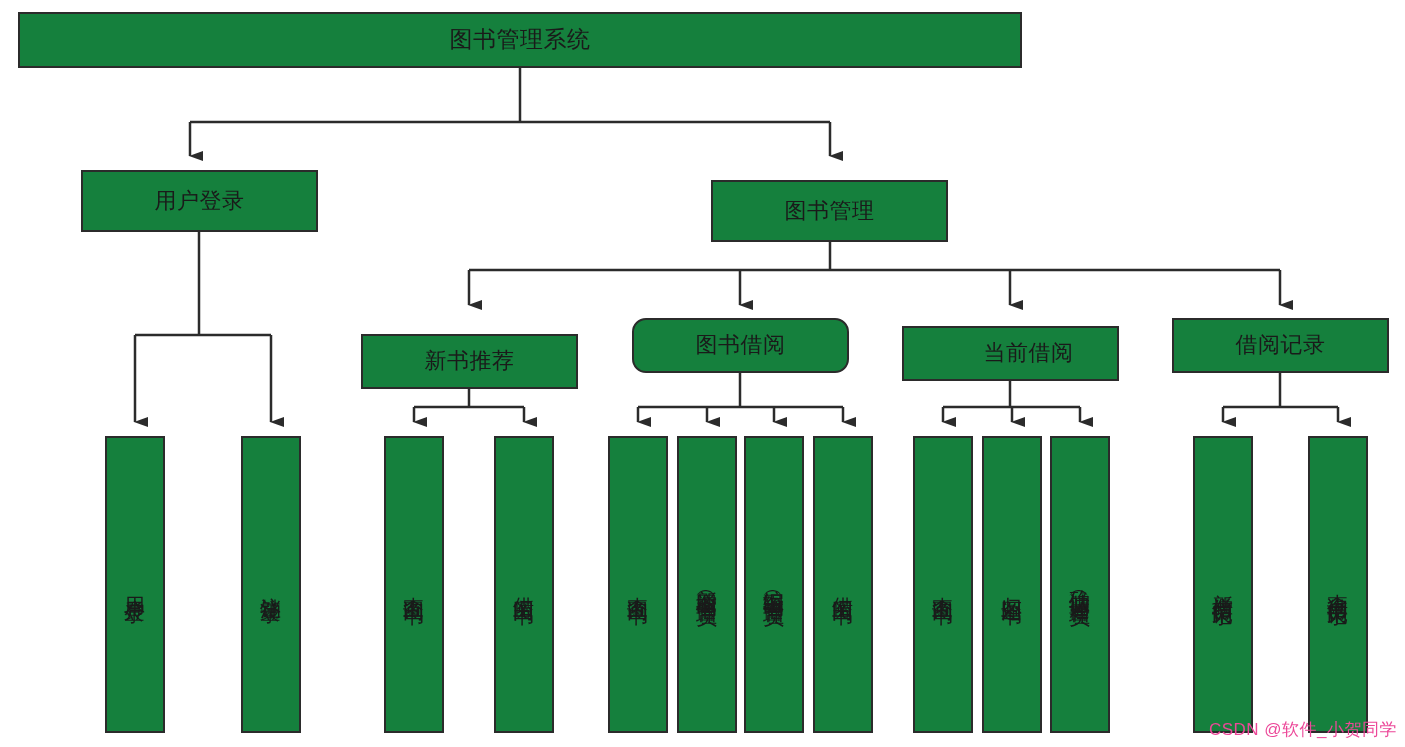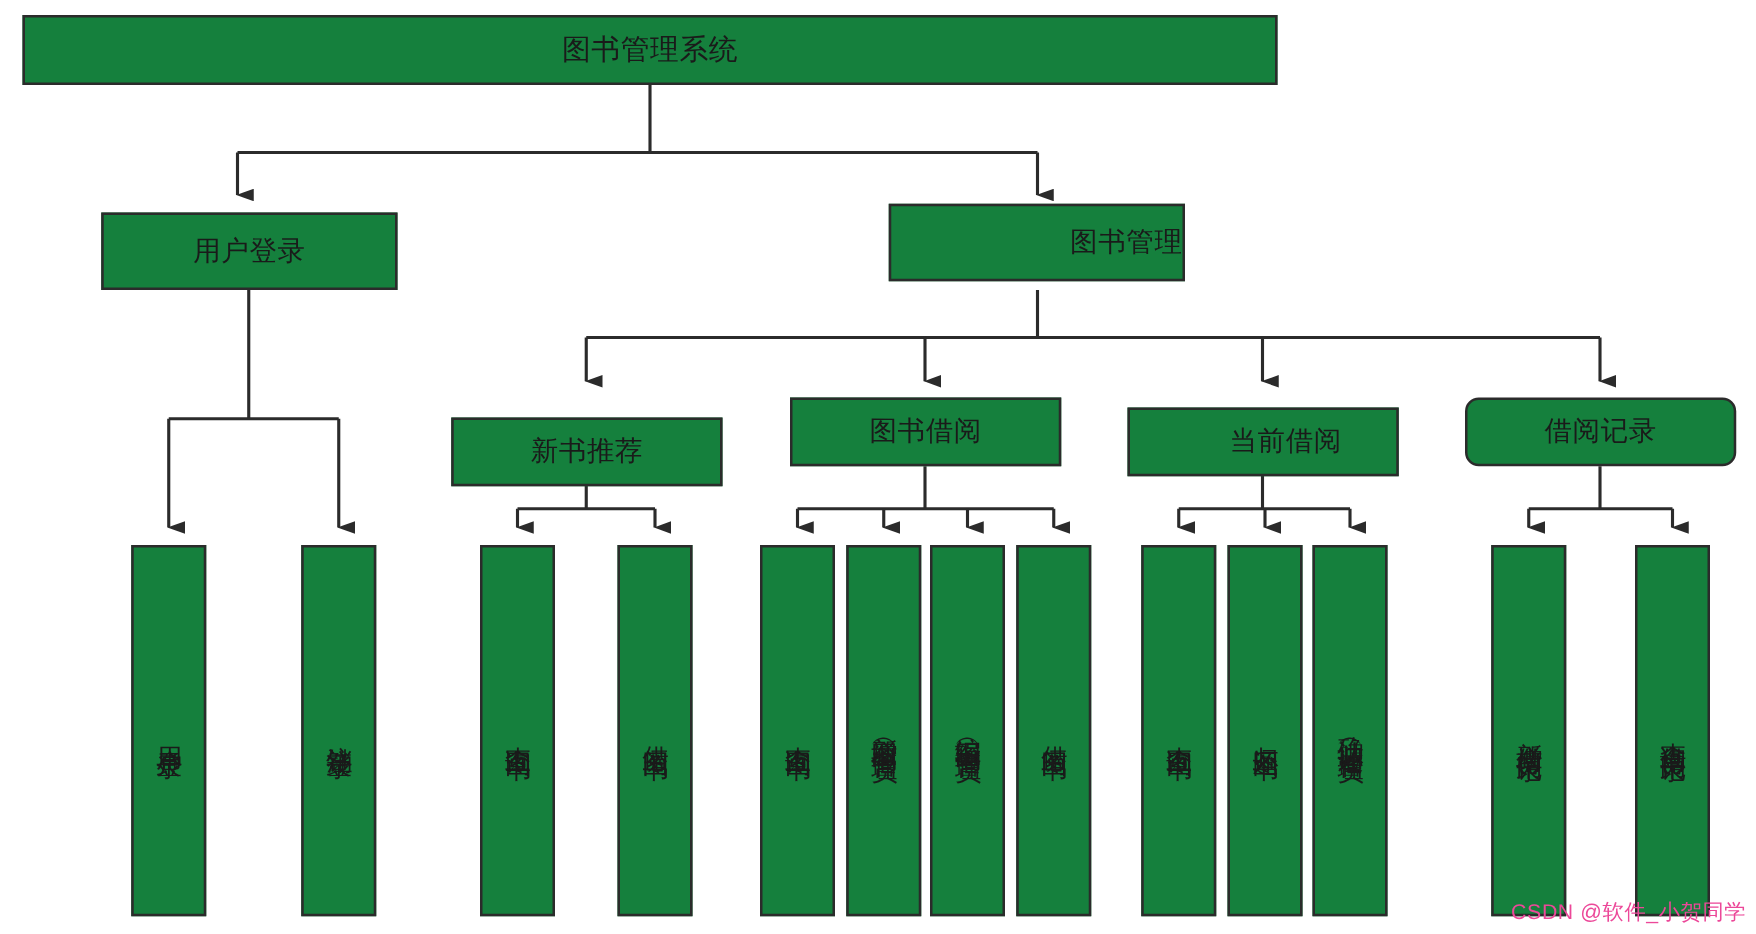--- a/index.html
+++ b/index.html
@@ -130,34 +130,34 @@
     </g>
   </svg>
 
   <div class="node horiz root" style="left:18px; top:12px; width:1004px; height:56px;">
     <span class="node-label">图书管理系统</span>
   </div>
 
   <div class="node horiz" style="left:81px; top:170px; width:237px; height:62px;">
     <span class="node-label">用户登录</span>
   </div>
-  <div class="node horiz" style="left:711px; top:163px; width:237px; height:62px;justify-content:flex-end;">
+  <div class="node horiz" style="left:711px; top:180px; width:237px; height:62px;">
     <span class="node-label">图书管理</span>
   </div>
 
   <div class="node horiz" style="left:361px; top:318px; width:217px; height:55px;margin-top:16px;">
     <span class="node-label">新书推荐</span>
   </div>
-  <div class="node horiz" style="left:632px; top:318px; width:217px; height:55px;">
+  <div class="node horiz" style="left:632px; top:318px; width:217px; height:55px;border-radius:14px;">
     <span class="node-label">图书借阅</span>
   </div>
   <div class="node horiz" style="left:902px; top:326px; width:217px; height:55px;padding-left:36px;">
     <span class="node-label">当前借阅</span>
   </div>
-  <div class="node horiz" style="left:1172px; top:318px; width:217px; height:55px;border-radius:11px;">
+  <div class="node horiz" style="left:1172px; top:318px; width:217px; height:55px;">
     <span class="node-label">借阅记录</span>
   </div>
 
   <div class="node vert" style="left:105px; top:436px; width:60px; height:297px;">
     <span class="node-label">用户登录</span>
   </div>
   <div class="node vert" style="left:241px; top:436px; width:60px; height:297px;">
     <span class="node-label">注销登录</span>
   </div>
 

